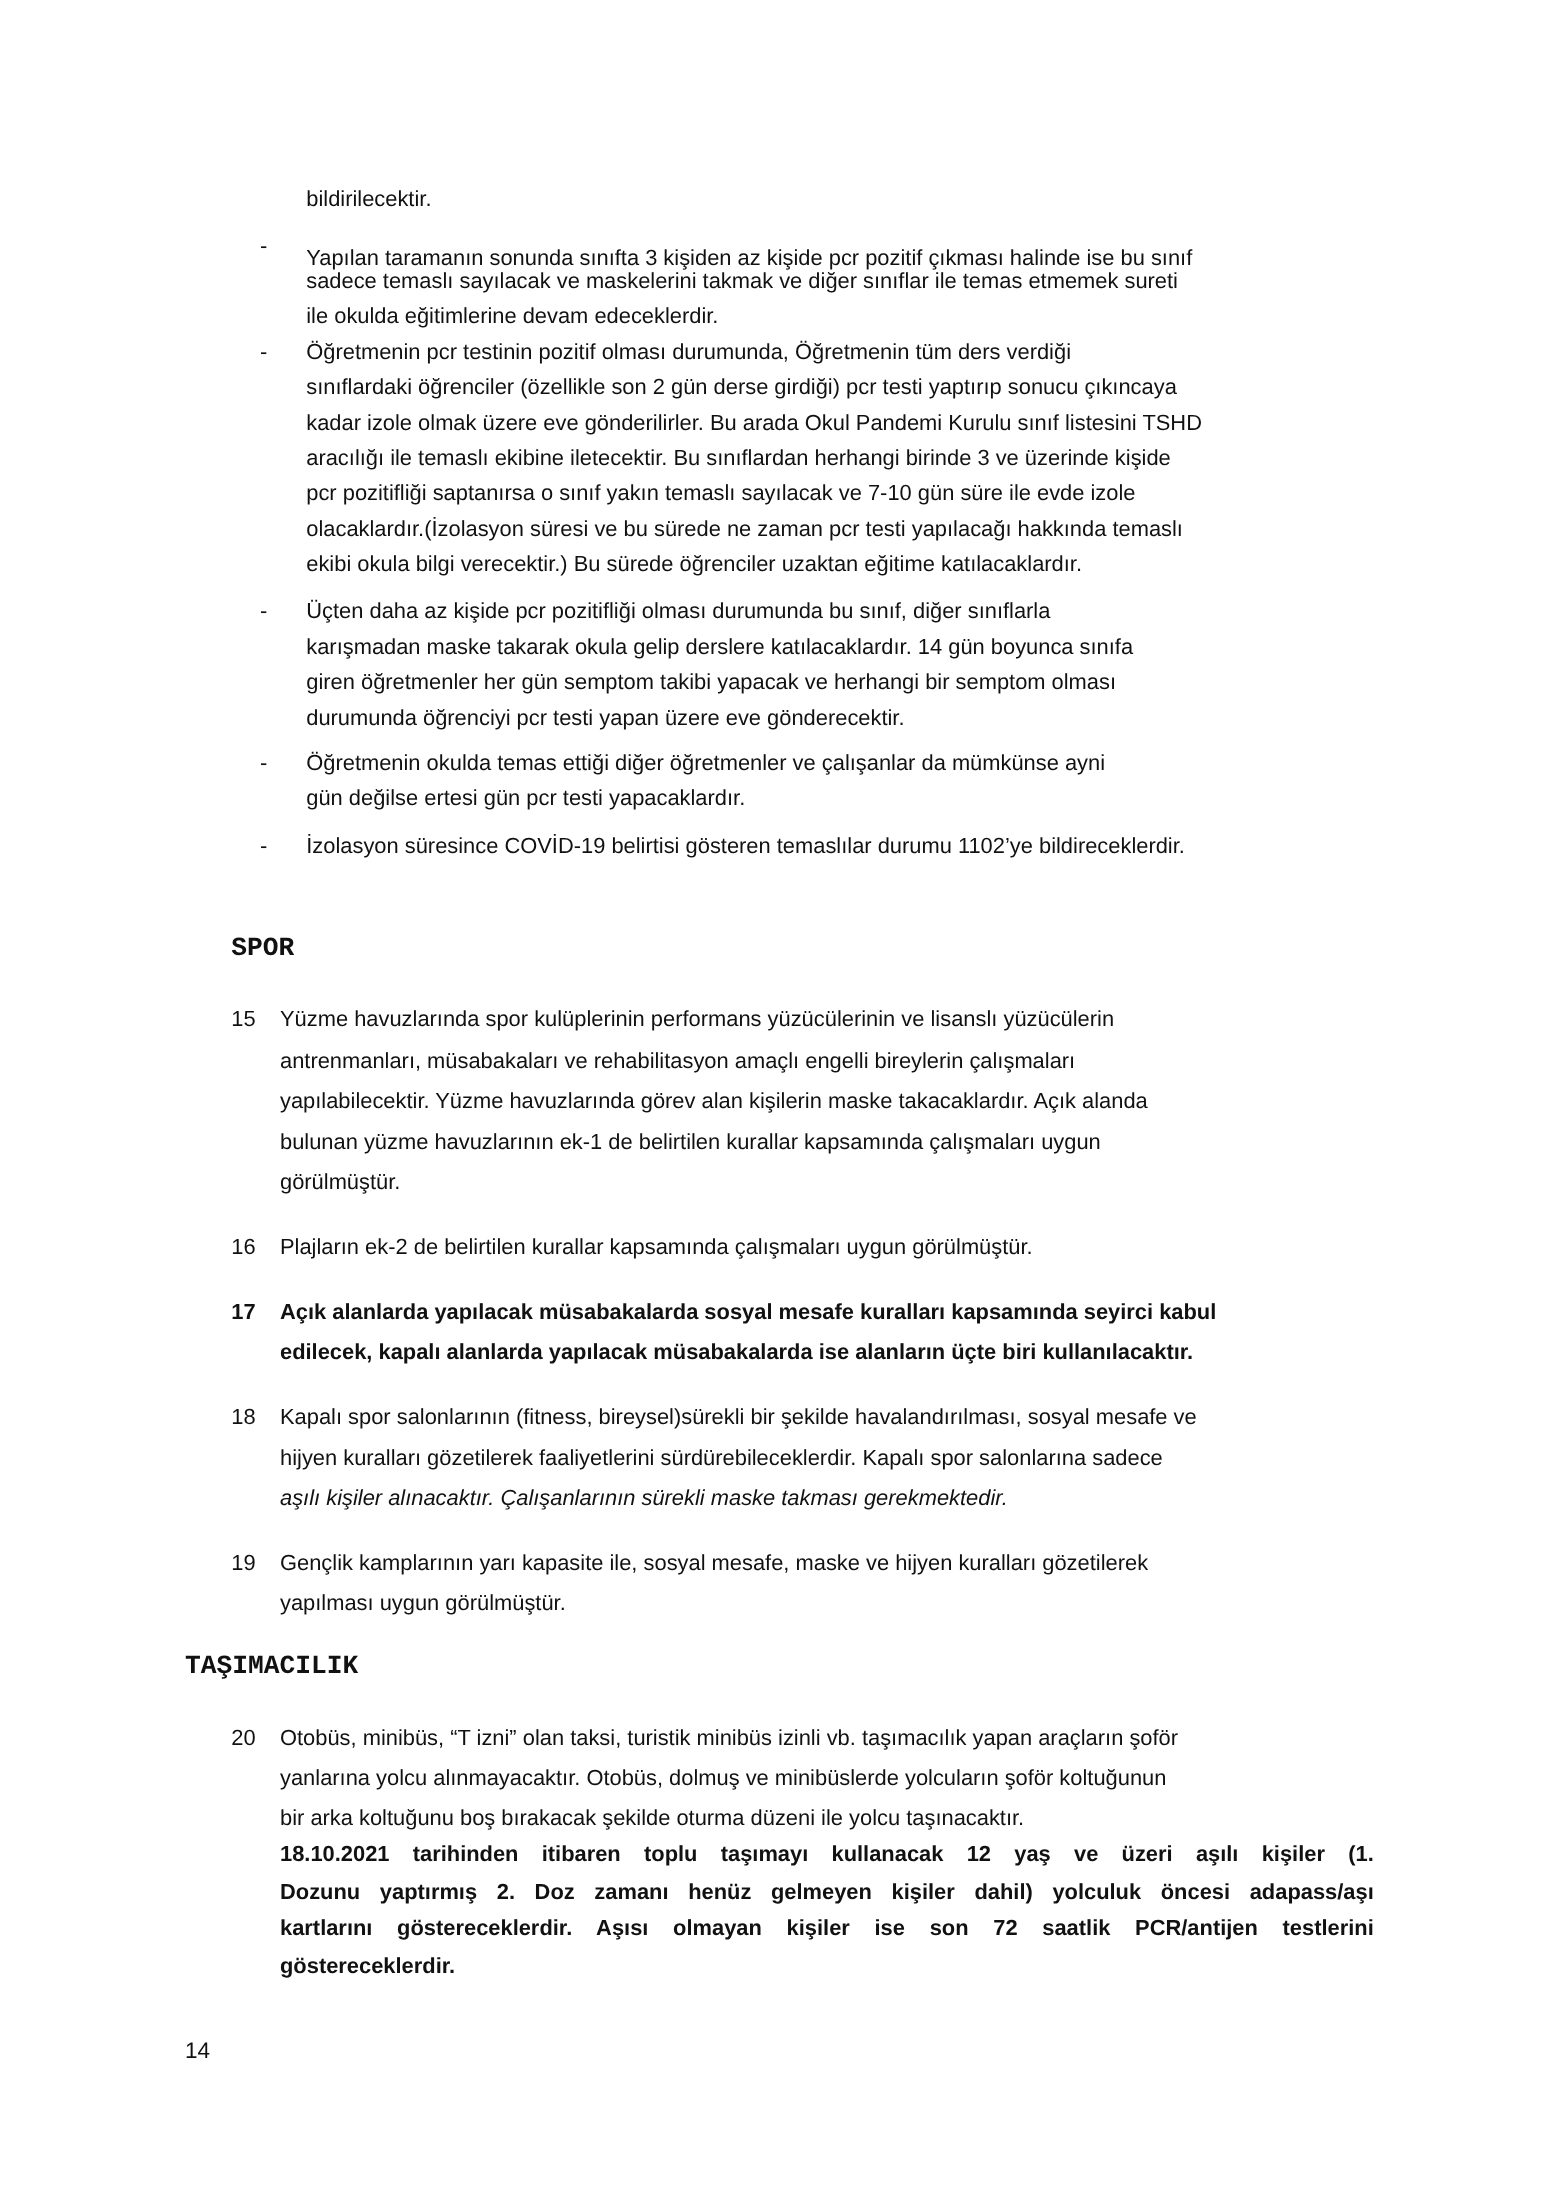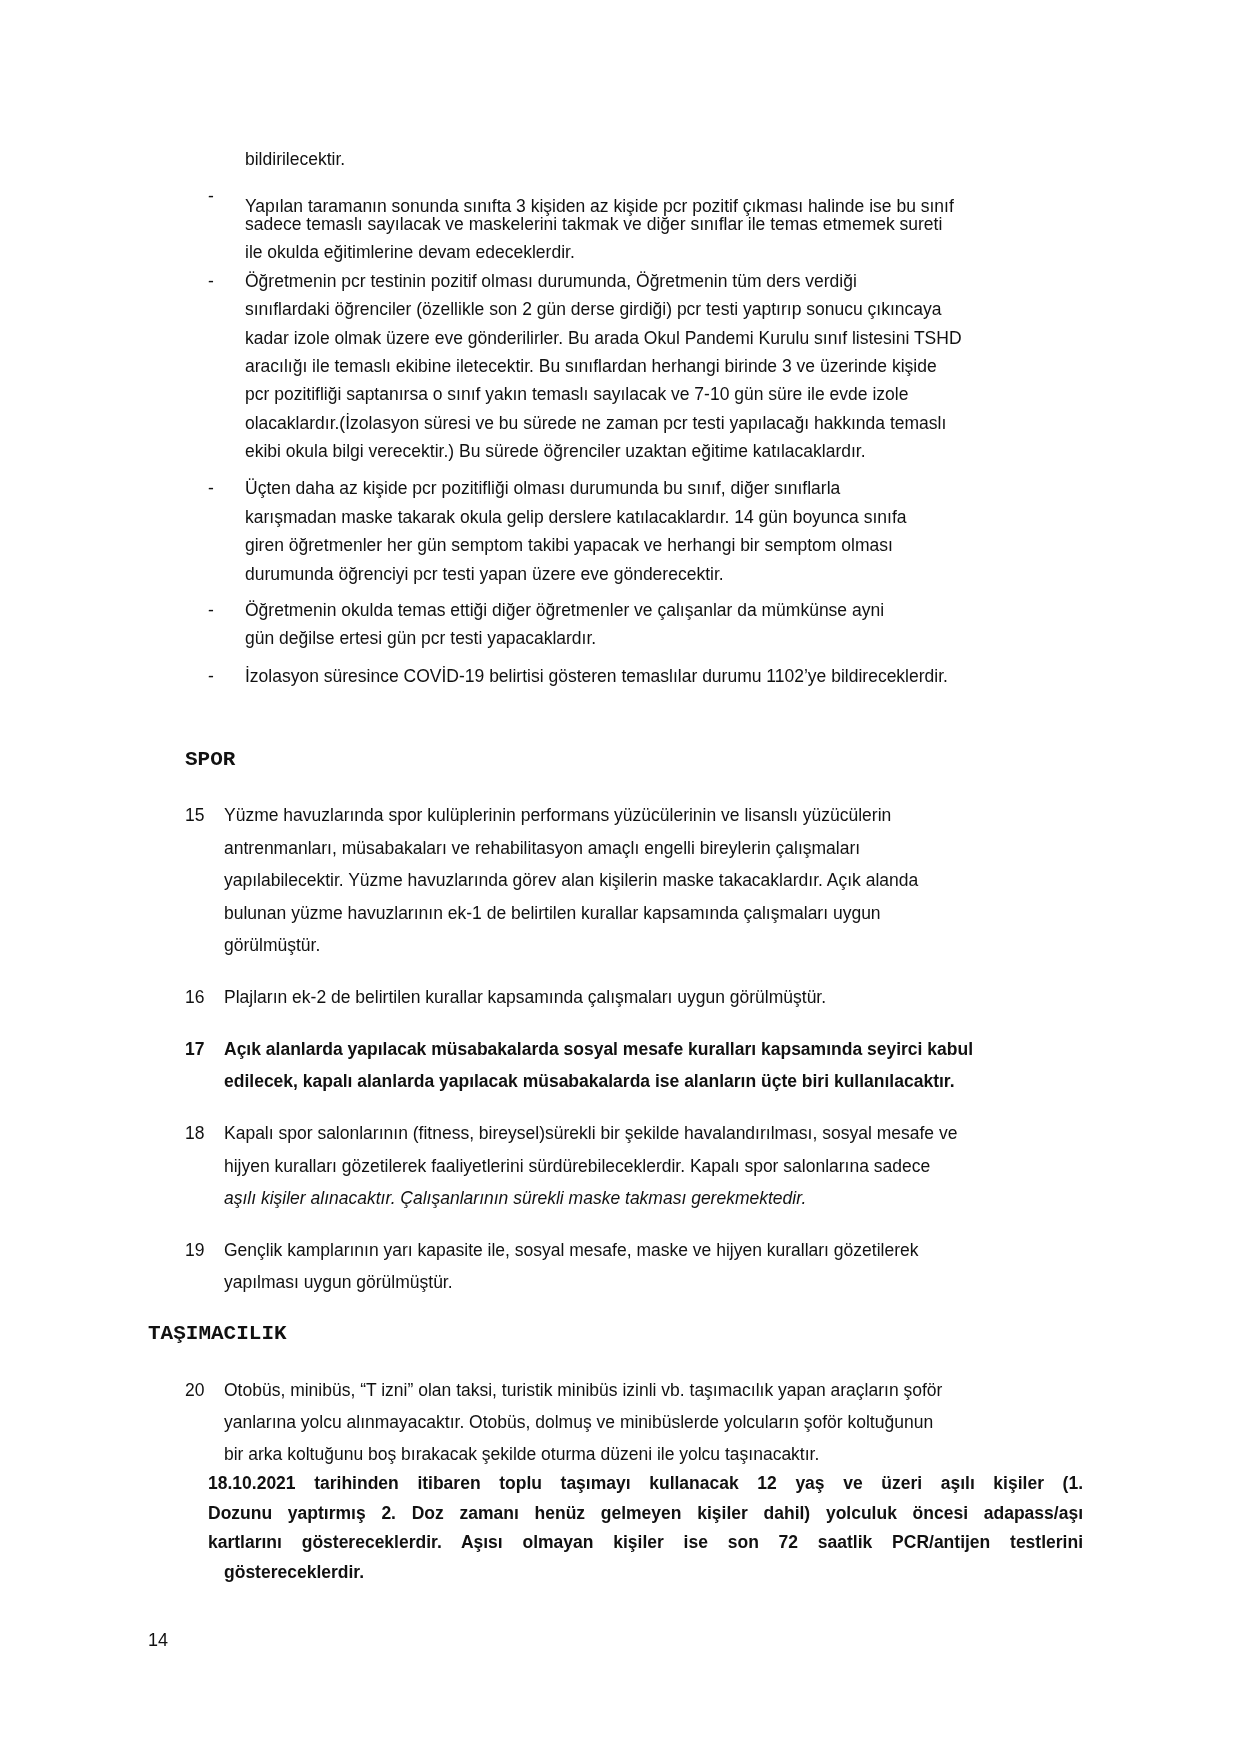--- a/index.html
+++ b/index.html
@@ -9,21 +9,21 @@
   }
   .page { position: absolute; inset: 0; }
   .abs { position: absolute; white-space: nowrap; }
   .header-date { left: 0; width: 100%; text-align: center; top: 104px; font-size: 18px; }
   .bullet-dash { position: absolute; left: 208px; font-size: 17.5px; }
   .line { position: absolute; left: 245px; font-size: 17.5px; white-space: nowrap; }
   .heading { position: absolute; font-weight: bold; font-size: 21px; font-family: Liberation Mono, monospace; }
   .num { position: absolute; left: 185px; font-size: 17.5px; }
   .nline { position: absolute; left: 224px; font-size: 17.5px; white-space: nowrap; }
   .bold { font-weight: bold; }
-  .justify-line { position: absolute; left: 208px; width: 875px; font-size: 17.5px; font-weight: bold; text-align: justify; text-align-last: justify; white-space: normal; }
+  .justify-line { position: absolute; left: 224px; width: 875px; font-size: 17.5px; font-weight: bold; text-align: justify; text-align-last: justify; white-space: normal; }
   .page-num { position: absolute; left: 148px; top: 1630px; font-size: 18px; }
 </style>
 </head>
 <body>
 
 <div class="page">
 
 
   <div class="line" style="top:149px;">bildirilecektir.</div>
 

